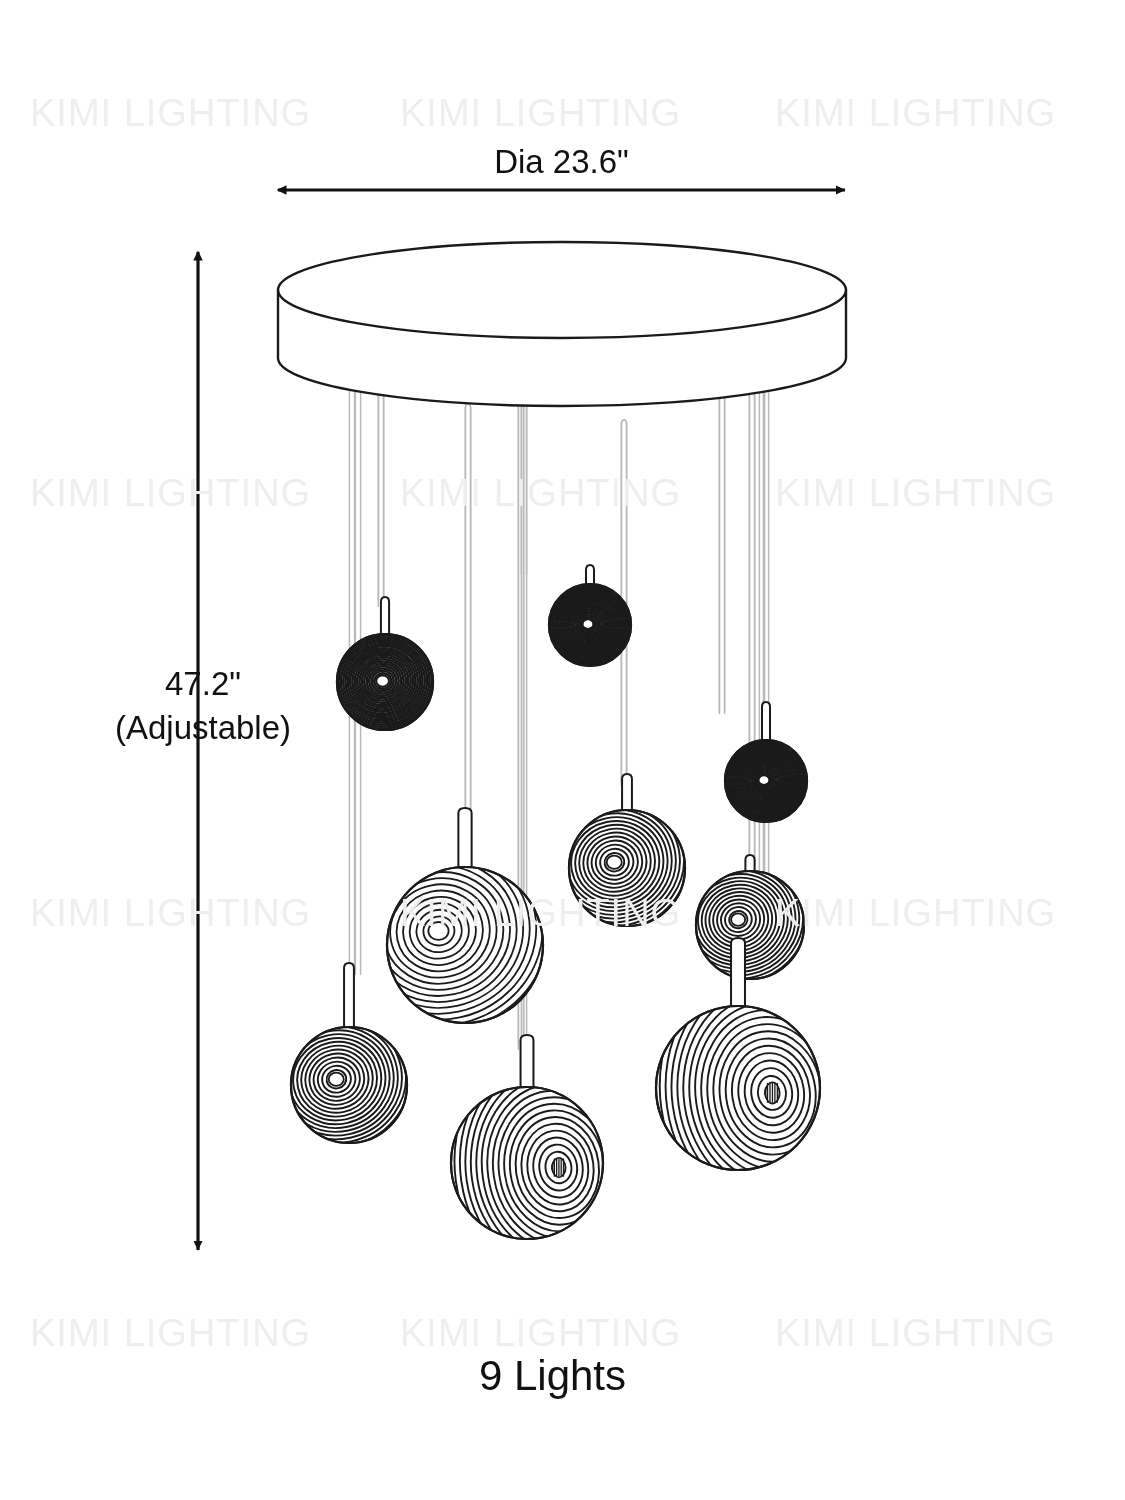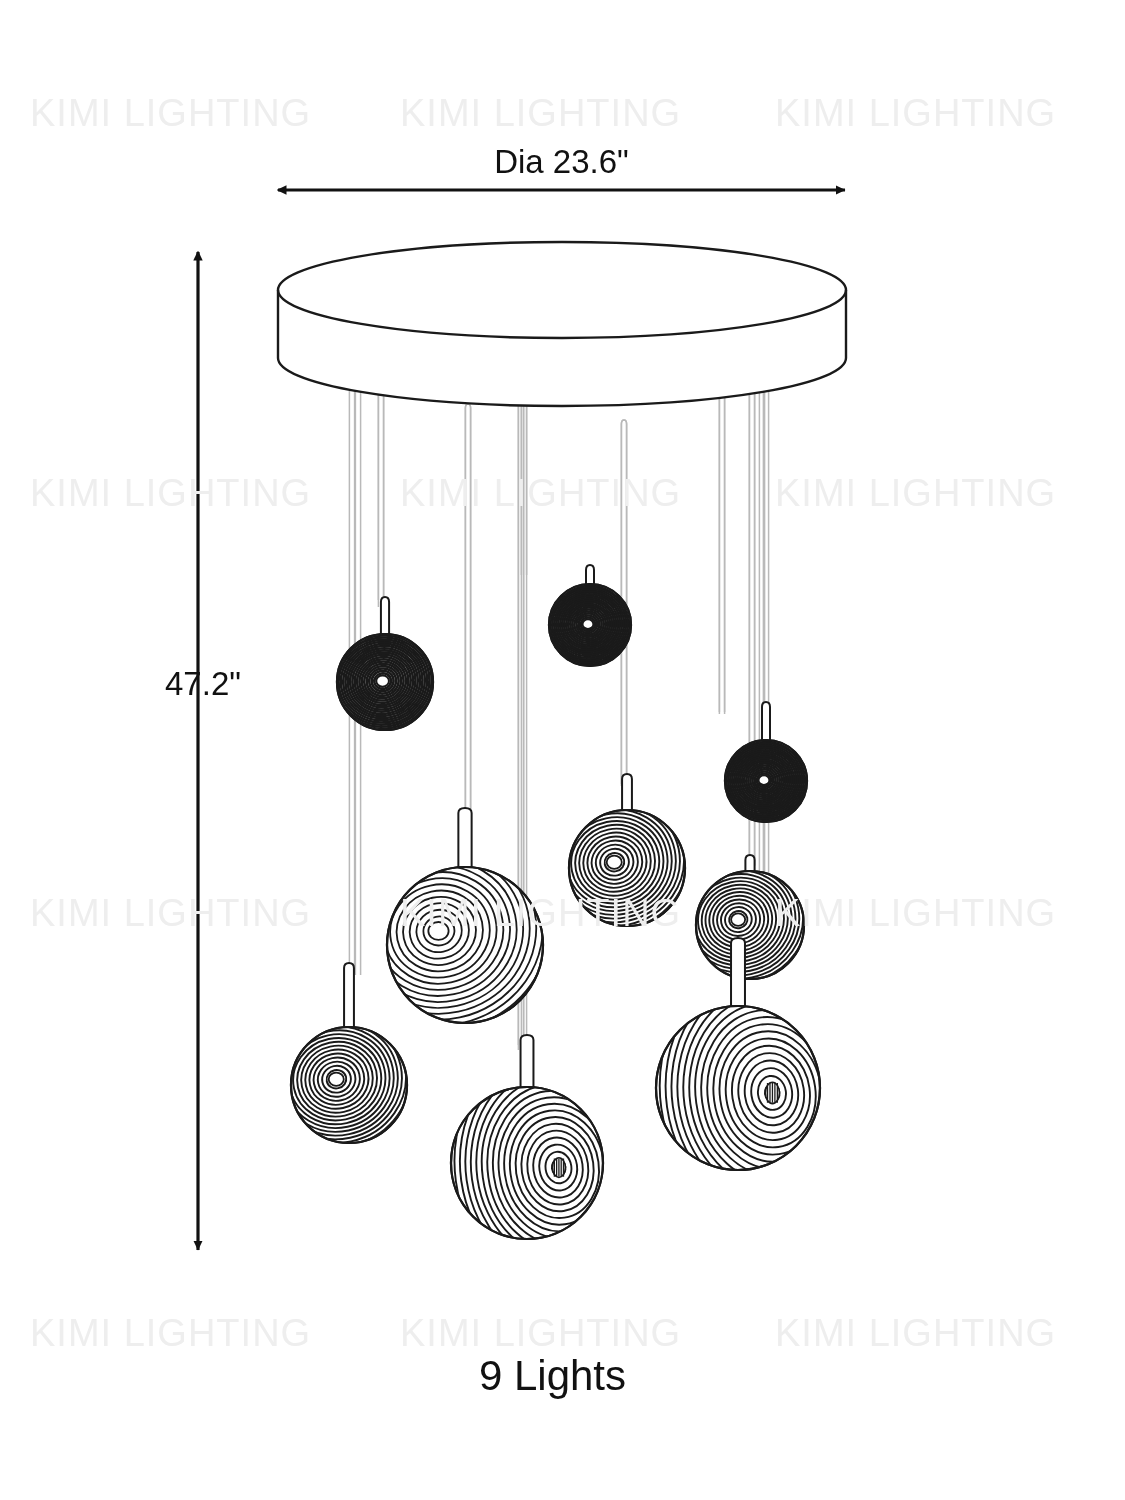--- a/index.html
+++ b/index.html
@@ -473,20 +473,21 @@
       <line id="dim-v-line" stroke="#111111" stroke-width="3.2" marker-start="url(#arrTail)" marker-end="url(#arrHead)" x1="198" y1="252" x2="198" y2="1250"></line>
     </g>
   </svg>
 
   <div id="dim-dia-label">
     <span>Dia 23.6"</span>
   </div>
 
   <div id="dim-height-label">
     <div>47.2"</div>
+    <div>(Adjustable)</div>
   </div>
 
   <div id="caption">
     <span>9 Lights</span>
   </div>
 
   <div id="watermarks">
       <div class="wm" style="left: 30px; top: 92px; color: rgb(238, 238, 238);">KIMI LIGHTING</div>
       <div class="wm" style="left: 400px; top: 92px; color: rgb(238, 238, 238);">KIMI LIGHTING</div>
       <div class="wm" style="left: 775px; top: 92px; color: rgb(238, 238, 238);">KIMI LIGHTING</div>

